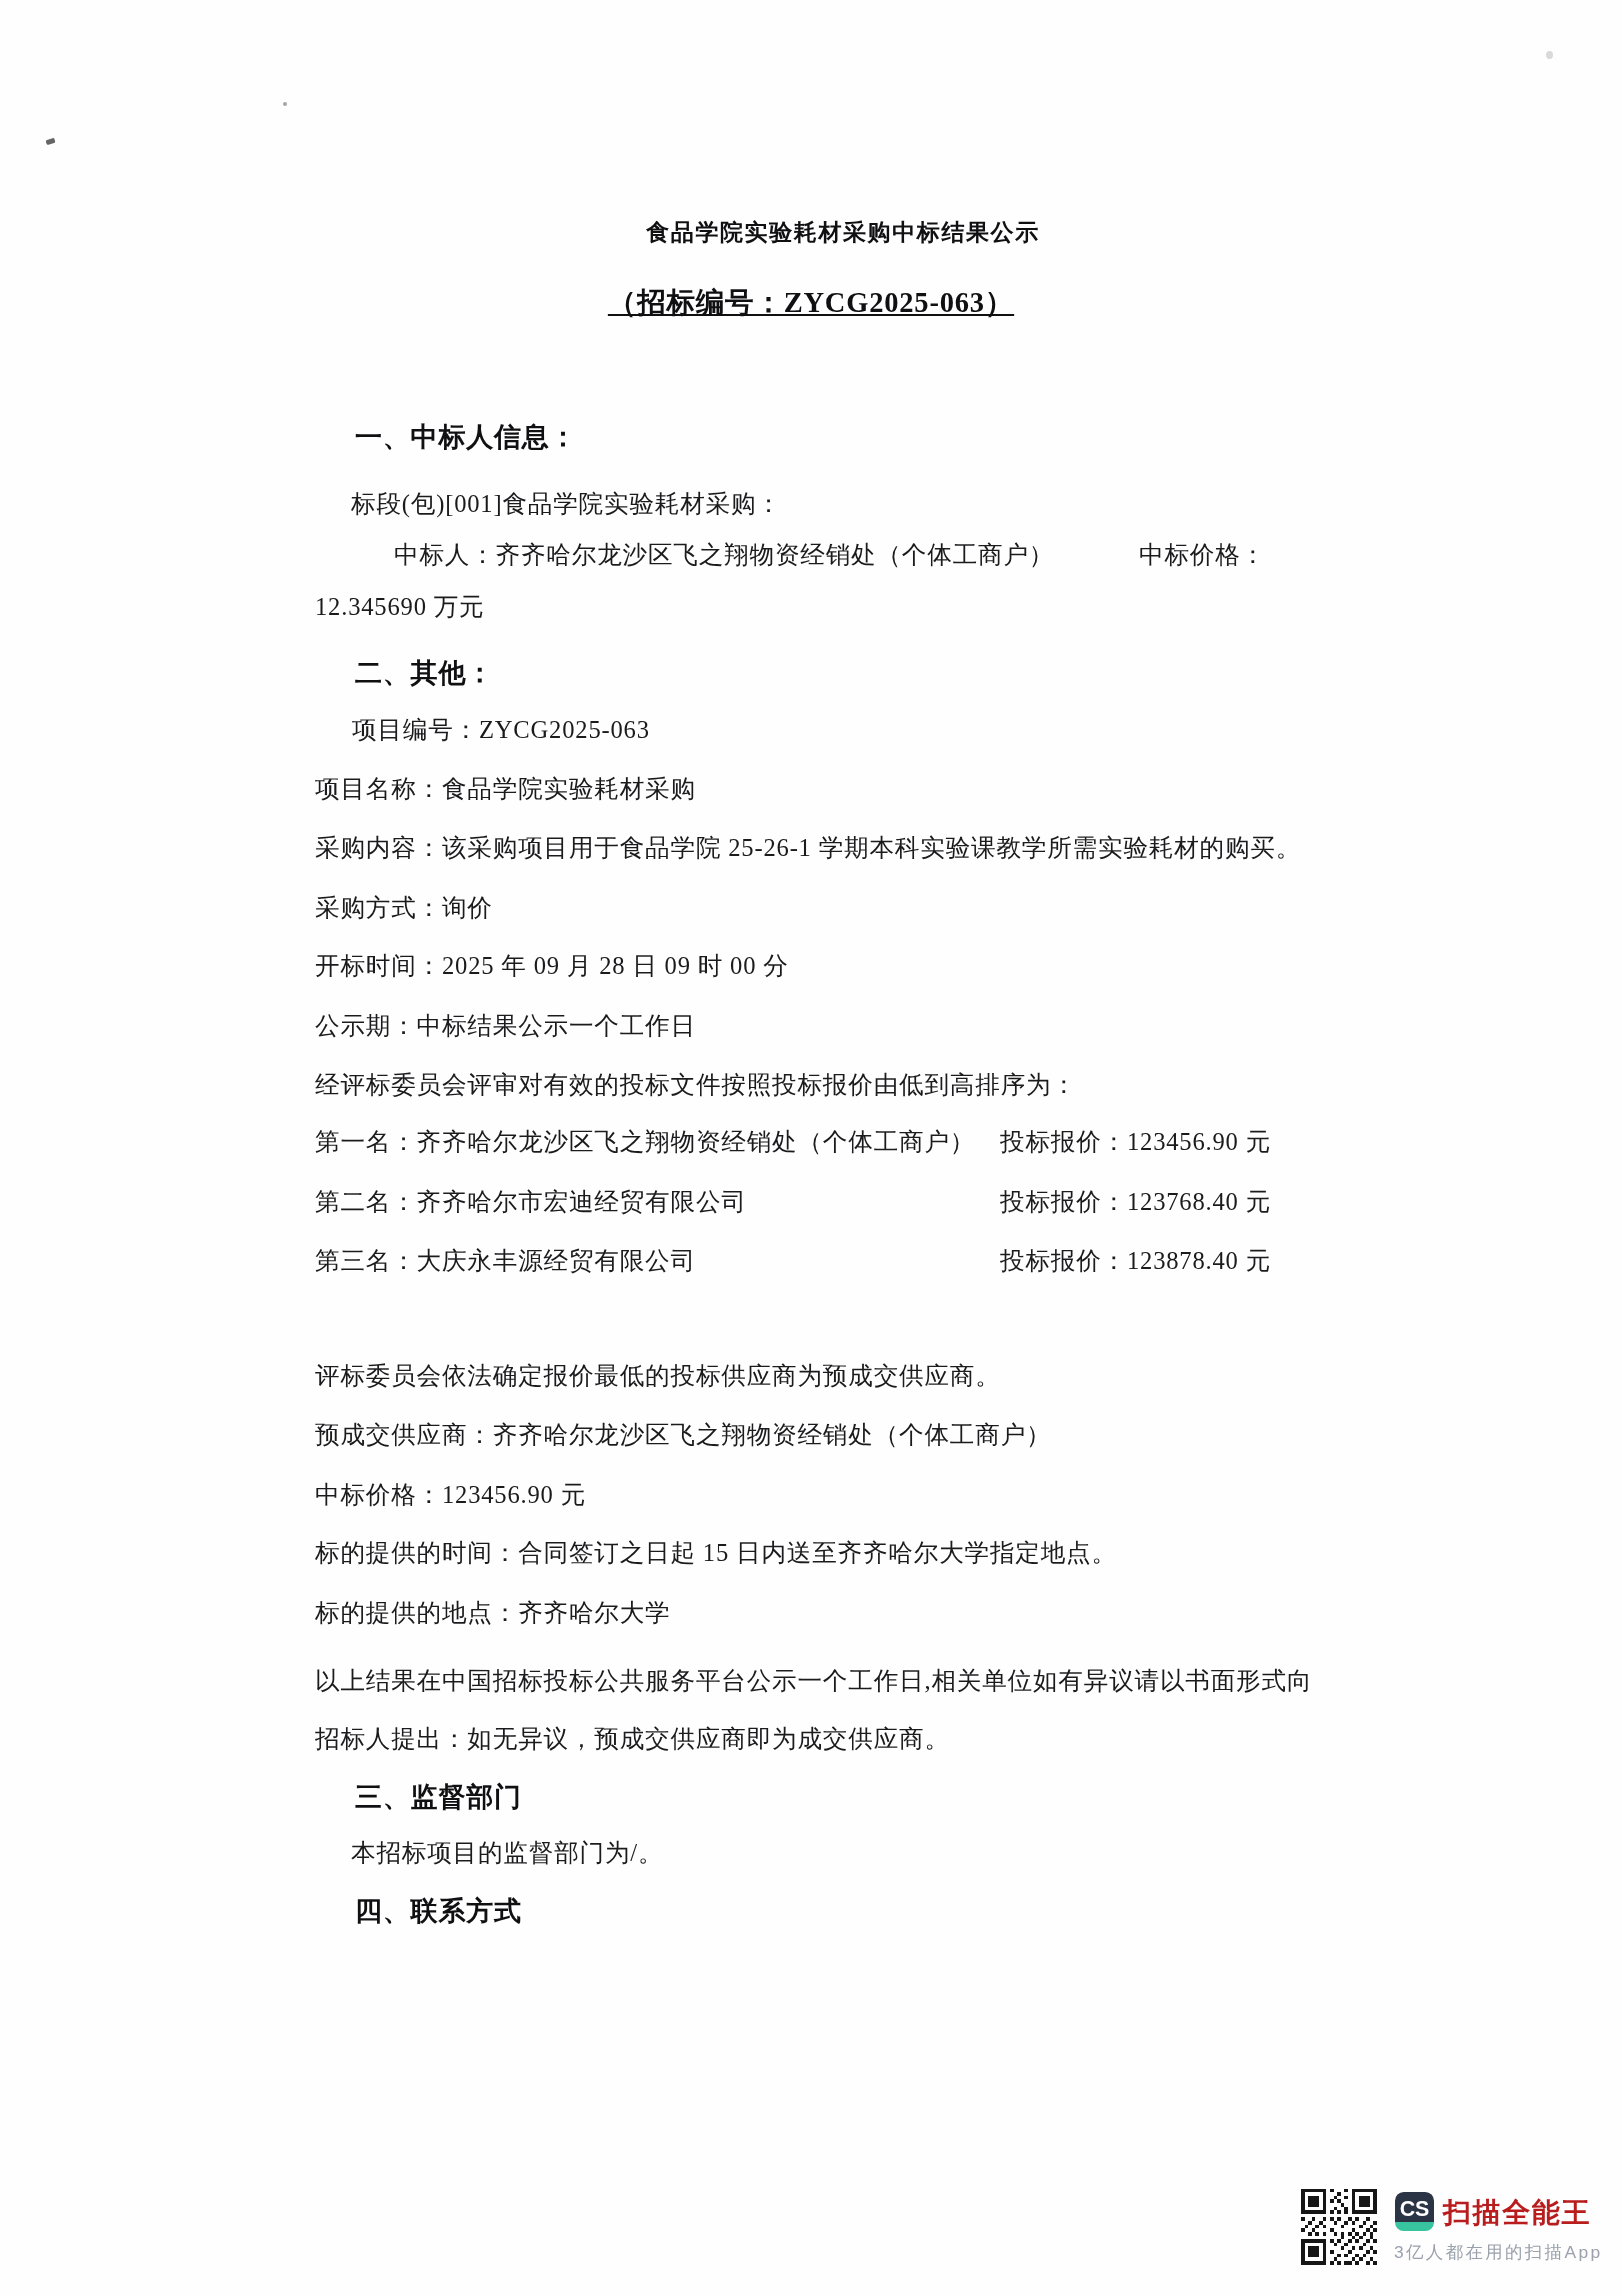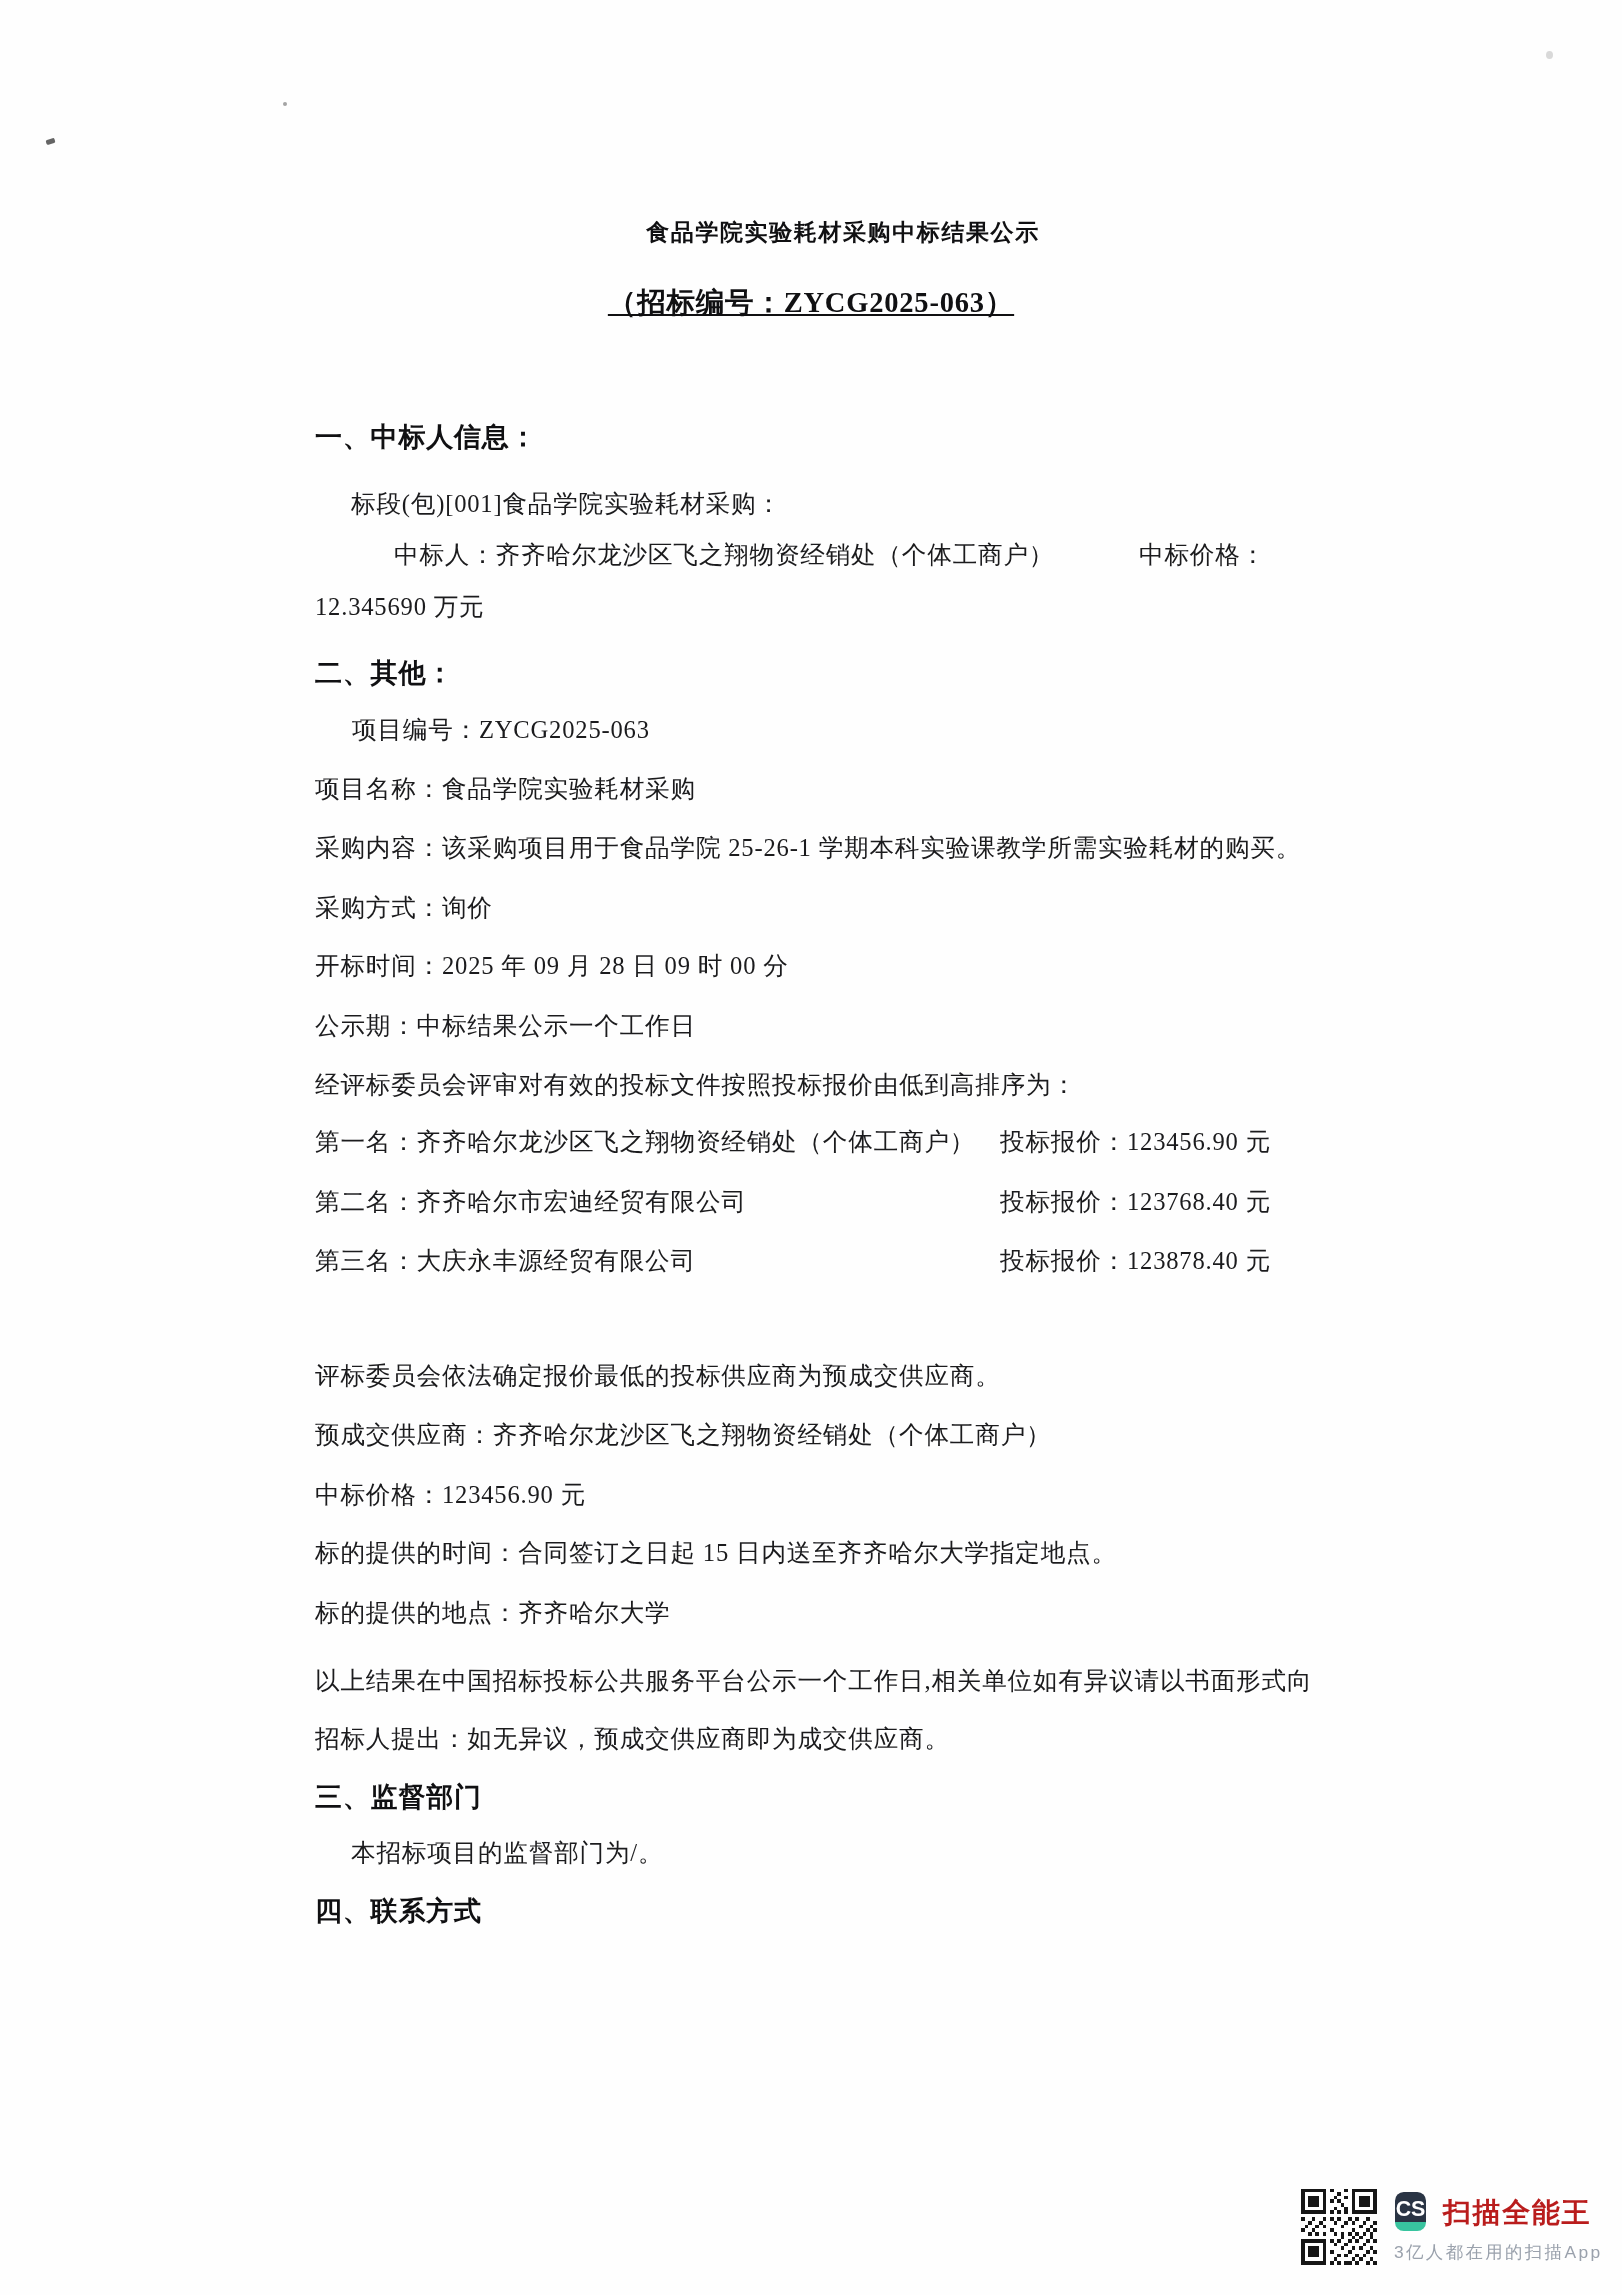--- a/index.html
+++ b/index.html
@@ -17,20 +17,21 @@
     color:#1b1b1d;
     letter-spacing:0.8px;
     white-space:nowrap;
     line-height:1.2;
   }
   .hd{
     font-weight:700;
     font-size:27px;
     color:#101012;
     font-family:Liberation Serif, serif;
+    margin-left:40px;
   }
   .title{
     left:0;width:100%;text-align:center;
     font-size:23px;font-weight:700;color:#101012;
     letter-spacing:1.6px;
     padding-left:32px;
   }
   .subtitle{
     left:0;width:100%;text-align:center;
     font-size:28.5px;font-weight:700;color:#101012;
@@ -45,21 +46,21 @@
   .speck{position:absolute;background:#4a4a4a;}
   .speck1{left:46px;top:139px;width:8.7px;height:4.8px;border-radius:1.6px;transform:rotate(-18deg);opacity:.85;}
   .speck2{left:283px;top:102px;width:4px;height:4px;border-radius:50%;opacity:.5;}
   .speck3{left:1546px;top:51px;width:7.1px;height:8px;border-radius:50%;background:#c9c9c9;opacity:.7;}
 
   
   .watermark{position:absolute;left:1301px;top:2188px;width:325px;height:87px;}
   .qr{position:absolute;left:0;top:0;}
   .cs-logo{
     position:absolute;left:94px;top:4px;
-    width:31px;height:39px;border-radius:8.7px;
+    width:39px;height:39px;border-radius:8.7px;
     background:linear-gradient(180deg,#2a3444 0%,#2a3444 78%,#38c49f 78%,#38c49f 100%);
     display:flex;align-items:center;justify-content:center;
     color:#ffffff;font-family:"Liberation Sans","DejaVu Sans",sans-serif;
     font-weight:700;font-size:21.4px;letter-spacing:0px;
     padding-bottom:4.8px;box-sizing:border-box;
   }
   .app-name{
     position:absolute;left:142px;top:5.5px;
     font-family:"Liberation Sans","DejaVu Sans",sans-serif;
     font-size:28px;font-weight:600;color:#b91c1c;letter-spacing:1.6px;white-space:nowrap;

